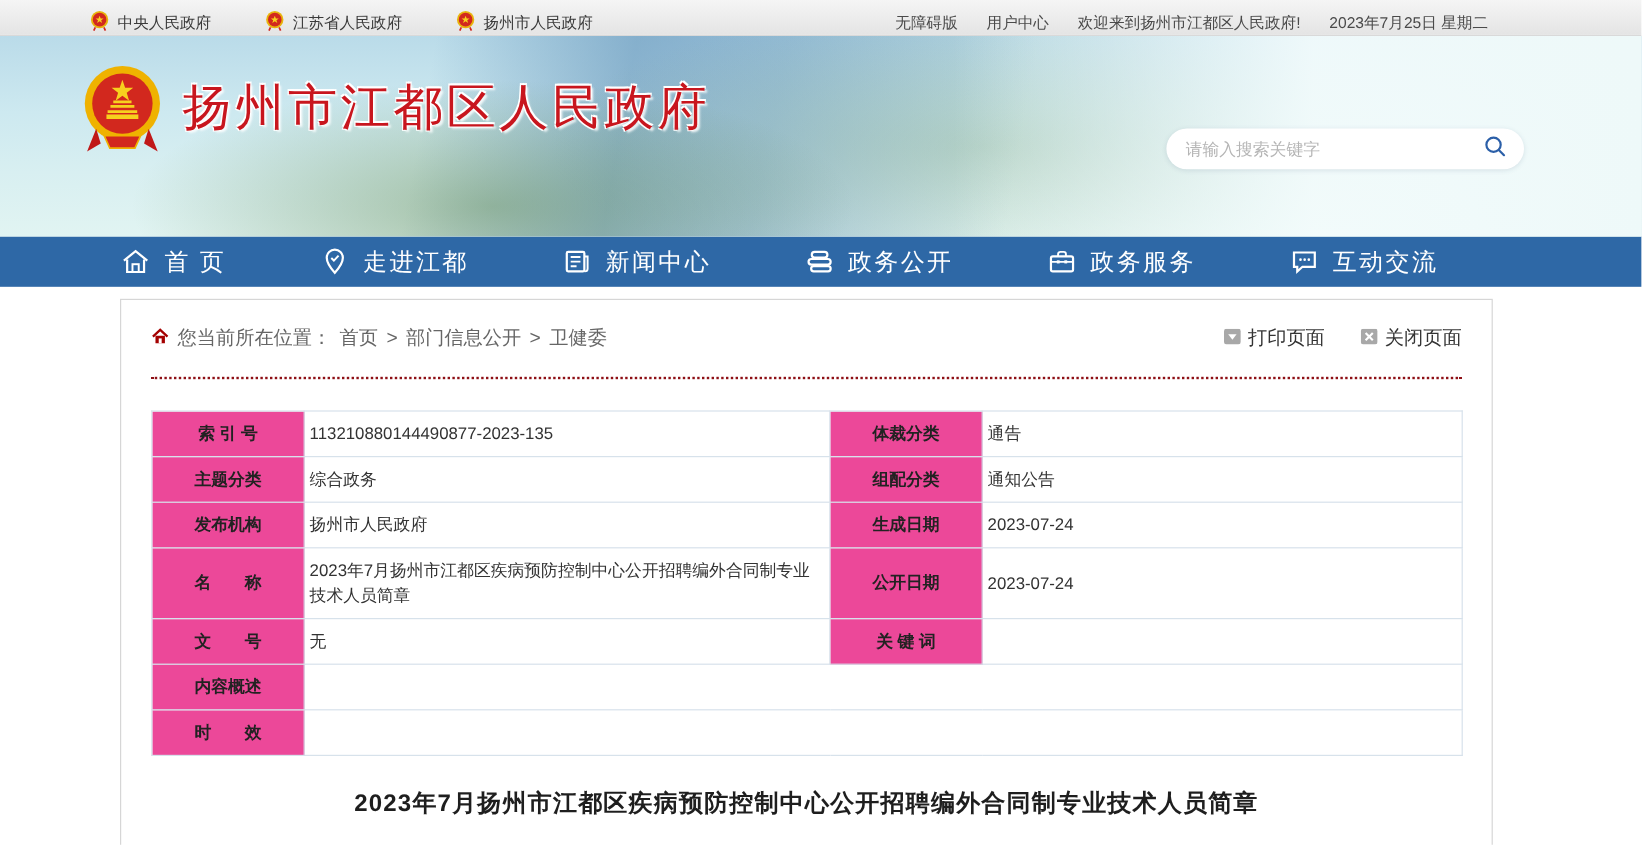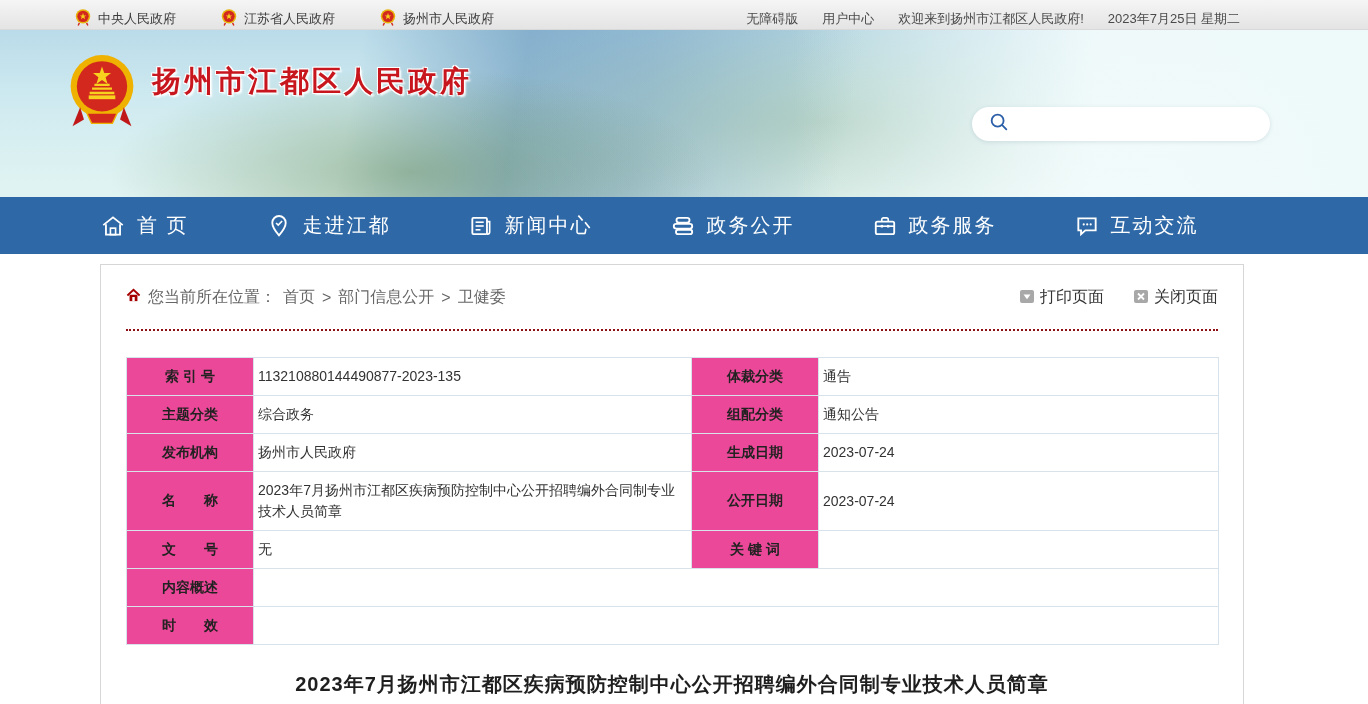--- a/index.html
+++ b/index.html
@@ -19,33 +19,33 @@
   .banner { position:relative; height:167px;
     background-color:#cfe6ee;
     background-image:
       linear-gradient(90deg, rgba(247,253,253,0) 58%, rgba(244,252,252,.9) 80%, #eef9f9 100%),
       radial-gradient(ellipse 430px 150px at 30% 85%, rgba(98,138,86,.5), rgba(98,138,86,0) 70%),
       radial-gradient(ellipse 520px 170px at 60% 55%, rgba(122,158,112,.32), rgba(122,158,112,0) 70%),
       linear-gradient(100deg, rgba(80,132,176,0) 26%, rgba(80,132,176,.5) 38%, rgba(104,152,192,.48) 47%, rgba(80,132,176,0) 62%),
       linear-gradient(180deg,#badbe9 0%,#cde9f0 38%,#d8eff1 68%,#e1f4f2 100%); }
   .brand { position:absolute; left:64px; top:20px; display:flex; align-items:flex-start; gap:12px; }
   .brand-text { padding-top:12px; }
-  .site-title { font-size:29px; font-weight:bold; color:#c8161e; letter-spacing:3px;
+  .site-title { font-size:41px; font-weight:normal; color:#c8161e; letter-spacing:3px;
     text-shadow:-1px -1px 0 #fff, 1px -1px 0 #fff, -1px 1px 0 #fff, 2px 2px 2px rgba(255,255,255,.9); }
   .site-url { margin-top:9px; text-align:center; font-size:15px; font-weight:bold;
     color:#8f8f8f; letter-spacing:8px; text-shadow:1px 1px 0 #fff; }
   .searchbox { position:absolute; right:98px; top:77px; width:298px; height:34px;
     background:#fff; border-radius:17px; display:flex; align-items:center;
     padding:0 13px 0 16px; box-shadow:0 1px 4px rgba(60,90,120,.15); }
   .searchbox input { flex:1; border:none; outline:none; font-size:14px; color:#333;
     font-family:inherit; background:transparent; }
   .searchbox input::placeholder { color:#b5b5b5; }
 
   
-  .mainnav { height:57px; background:#2e68a6; display:flex; align-items:center;
+  .mainnav { height:42px; background:#2e68a6; display:flex; align-items:center;
     padding-left:100px; gap:77px; }
   .nav-item { display:flex; align-items:center; gap:11px; color:#fff;
     font-size:20px; letter-spacing:2px; cursor:pointer; }
   .nav-item svg { display:block; }
 
   
   .content-box { margin:10px 0 0 100px; width:1144px; min-height:450px;
     border:1px solid #d6d6d6; background:#fff; padding-bottom:28px; }
   .crumb-row { display:flex; justify-content:space-between; align-items:center;
     margin:22px 25px 0; font-size:16px; color:#666; }
@@ -128,20 +128,21 @@
           <path d="M17 60 L9 80 L21 73 Z" fill="#c01818"></path>
           <path d="M63 60 L71 80 L59 73 Z" fill="#c01818"></path>
           <path d="M24 66 h32 l-5 11 h-22 Z" fill="#d2281e" stroke="#efb200" stroke-width="1.5"></path>
         </svg>
       </span>
       <div class="brand-text">
         <div class="site-title">扬州市江都区人民政府</div>
       </div>
     </div>
     <div class="searchbox">
+      <input type="text" placeholder="请输入搜索关键字" style="">
       <span>
         <svg width="22" height="22" viewBox="0 0 24 24" fill="none">
             <circle cx="10.5" cy="10.5" r="6.5" stroke="#2b5fa8" stroke-width="2"></circle>
             <line x1="15.5" y1="15.5" x2="20" y2="20" stroke="#2b5fa8" stroke-width="2" stroke-linecap="round"></line>
           </svg>
       </span>
     </div>
   </div>
 
   <nav class="mainnav">

